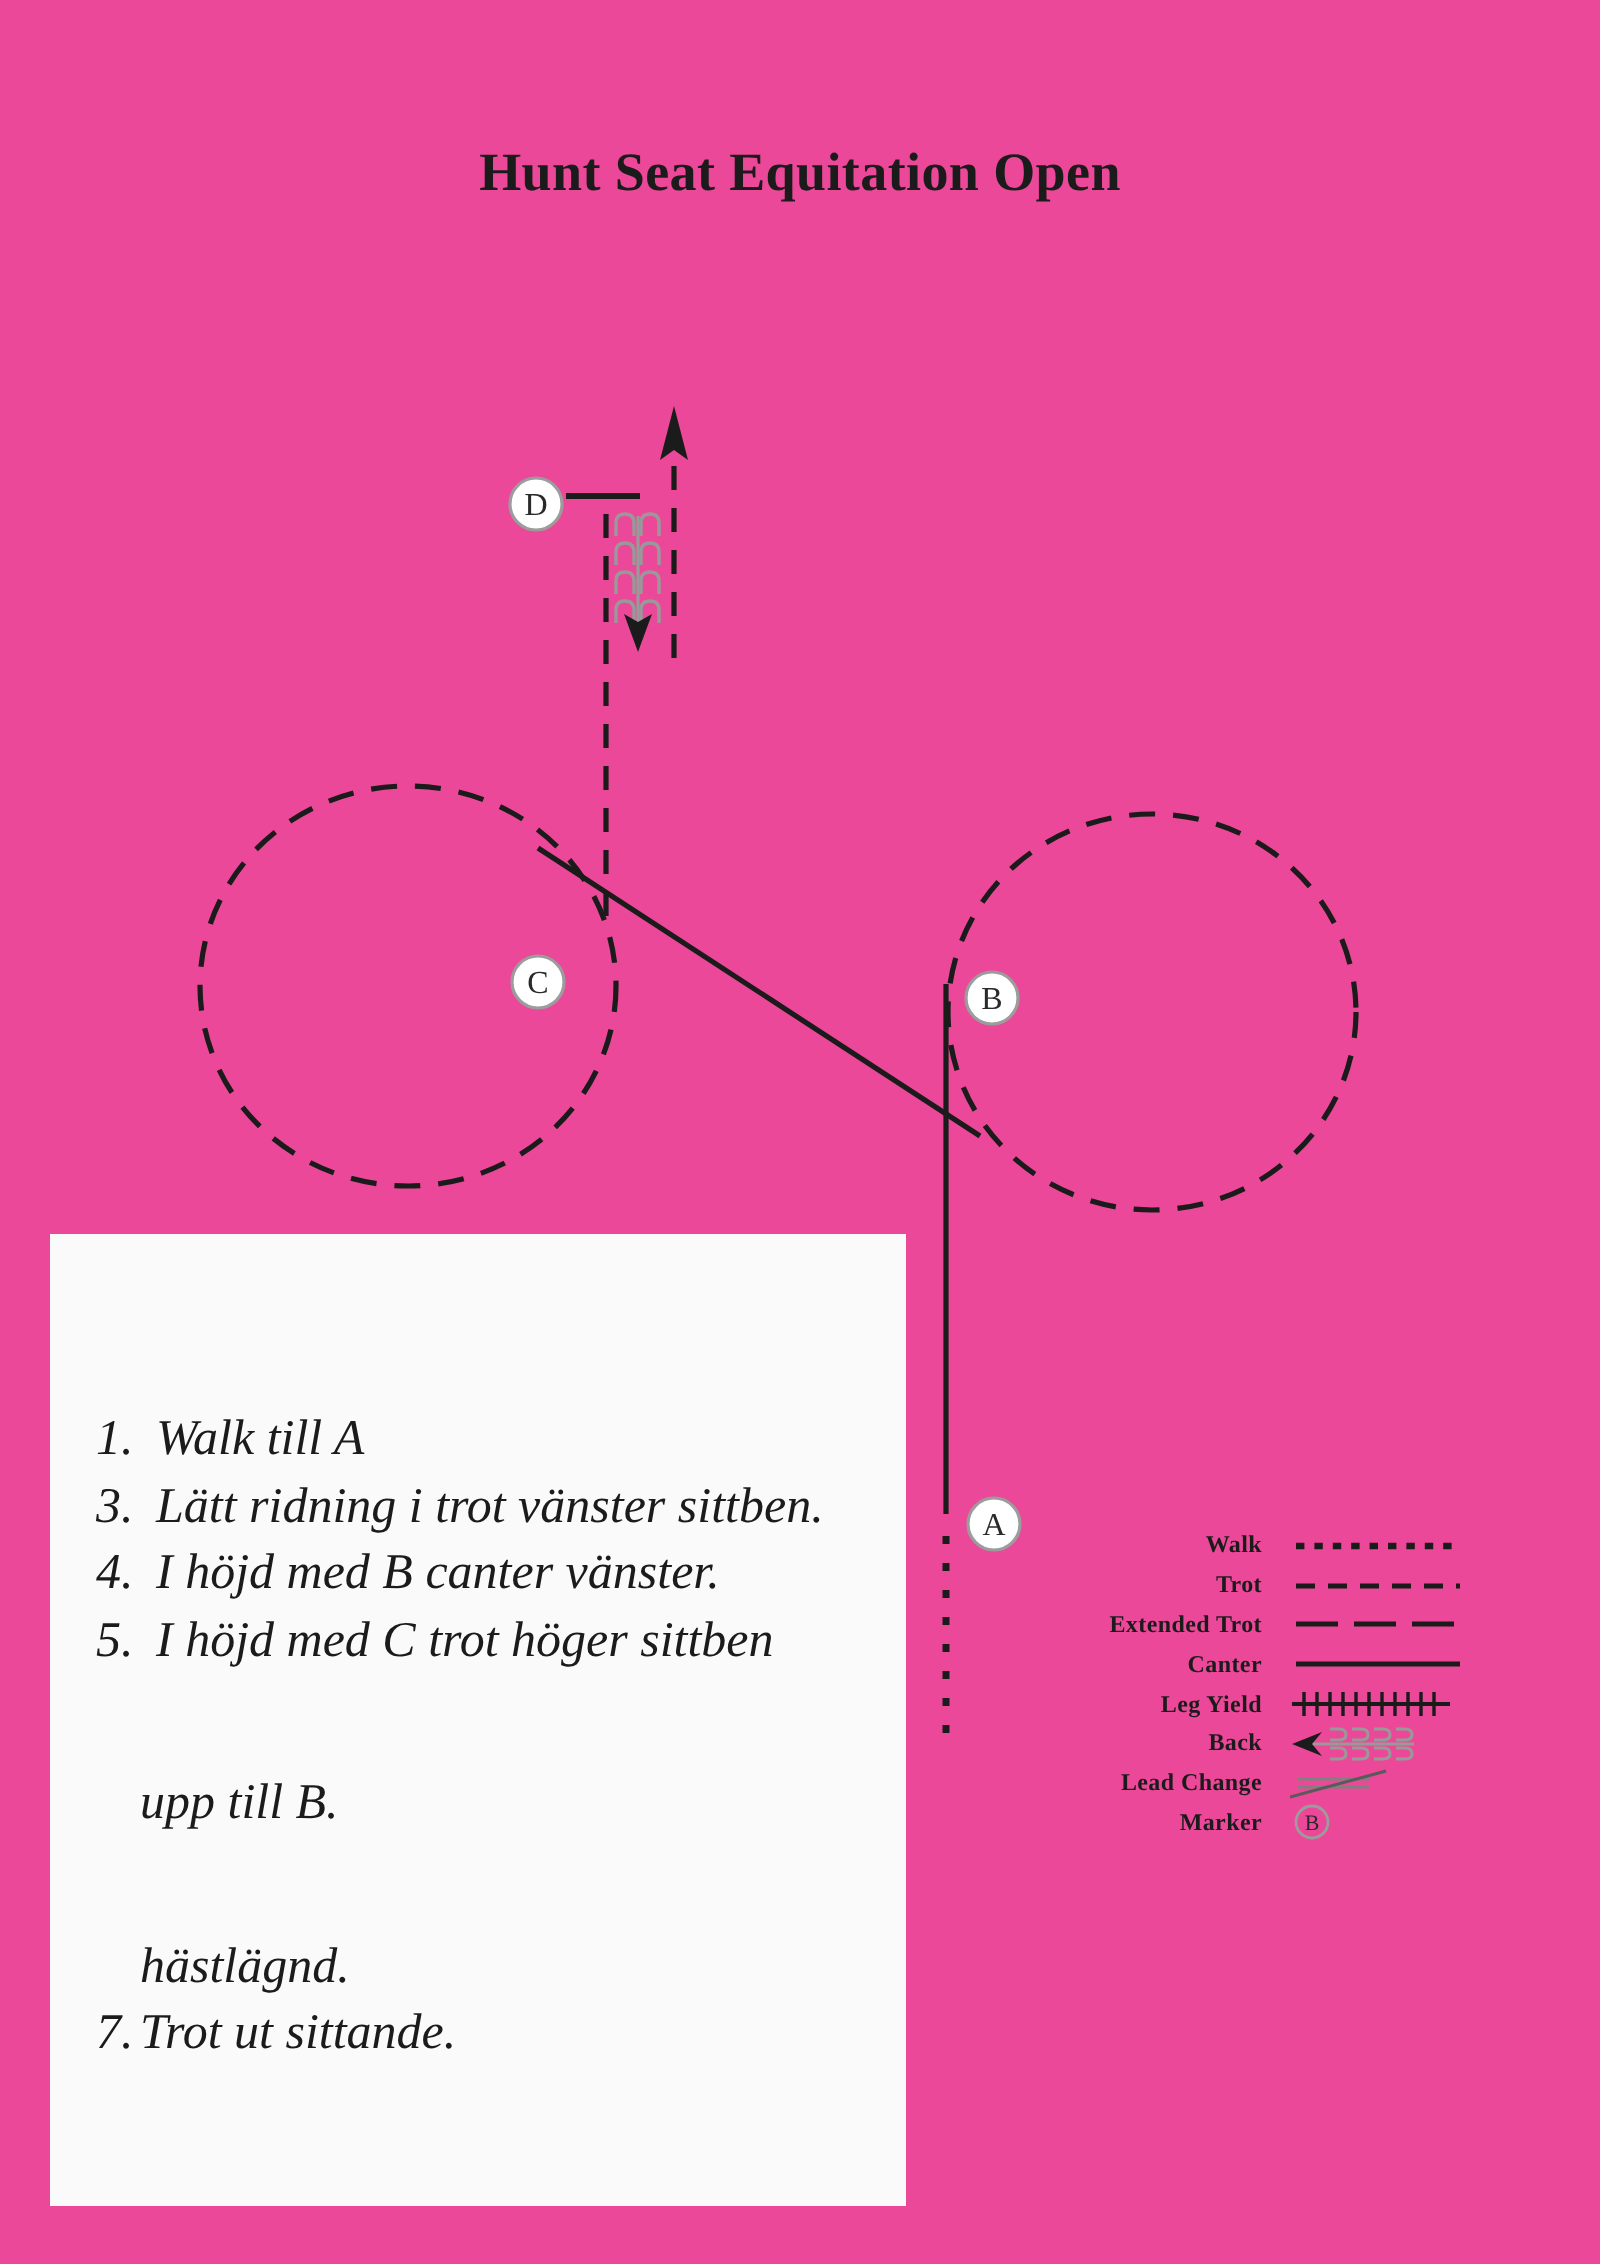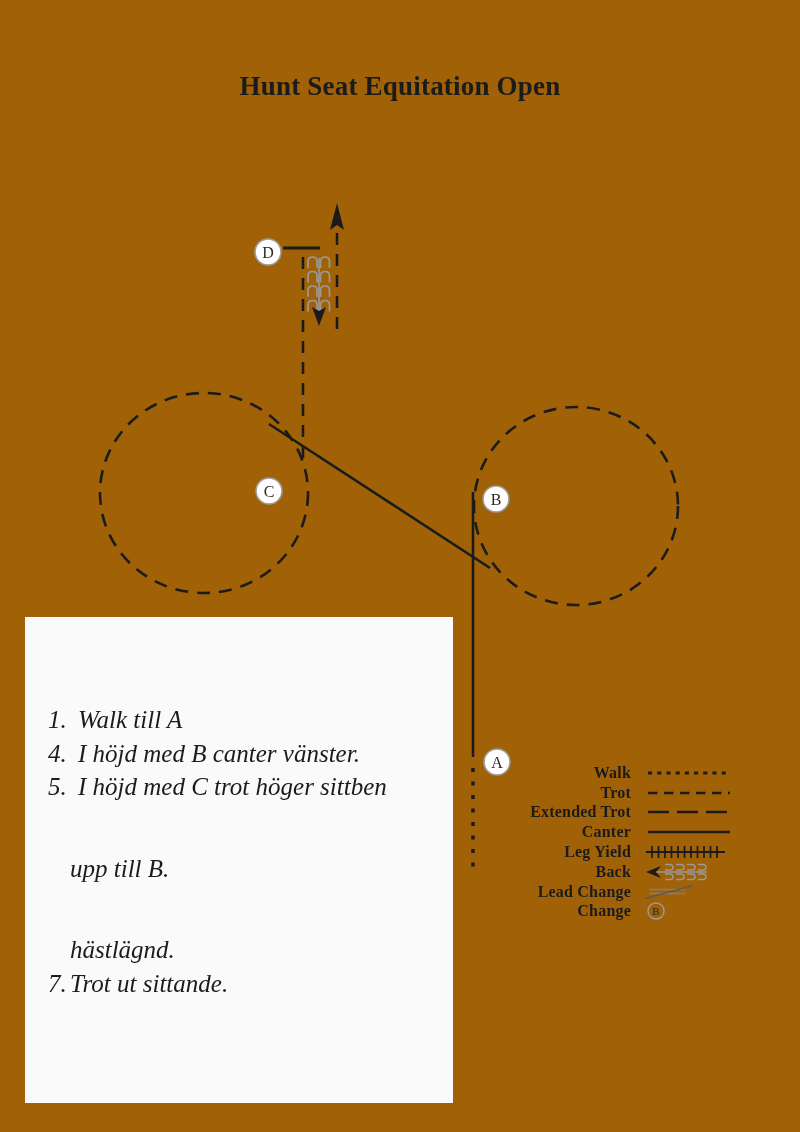--- a/index.html
+++ b/index.html
@@ -1,37 +1,37 @@
 <!DOCTYPE html>
 <html><head>
 <meta charset="utf-8">
 <style>
   html,body{margin:0;padding:0;background:#ffffff;}
   .page{
-    position:relative;width:800px;height:1132px;background:#a16207;
+    position:relative;width:800px;height:1132px;background:#ec4899;
     font-family:"Liberation Serif","DejaVu Serif",serif;color:#1b1b1b;overflow:hidden;
   }
   .shade{position:absolute;left:25px;top:617px;width:428px;height:486px;background:#fafafa;}
   .title{
     position:absolute;top:71px;left:0;width:100%;text-align:center;
     font-size:27px;font-weight:bold;letter-spacing:.2px;margin:0;
   }
   svg.diagram{position:absolute;left:0;top:0;}
   .instructions{
     position:absolute;left:46px;top:703px;width:430px;
     font-size:25px;line-height:33.5px;
   }
   .iline{white-space:nowrap;padding-left:2px;font-style:italic;}
   .iline .num{display:inline-block;width:30px;}
   .iline.tight .num{width:22px;}
   .iline.cont{padding-left:24px;margin-top:48px;}
   .legend{position:absolute;left:505px;top:763px;width:250px;}
   .lrow{display:flex;align-items:center;height:19.8px;}
   .llabel{
-    width:126px;text-align:right;font-weight:bold;font-size:16px;
+    width:126px;text-align:right;font-weight:bold;font-size:12px;
     letter-spacing:.2px;white-space:nowrap;
   }
   .lsym{margin-left:14px;width:96px;height:18px;display:block;position:relative;}
   .lsym svg{display:block;}
 </style>
 </head>
 <body>
 
 <div class="page">
 
@@ -86,20 +86,21 @@
       <text x="496" y="504.5" text-anchor="middle" font-size="16" fill="#2a2a2a" font-family="Liberation Serif, DejaVu Serif, serif">B</text>
     </g>
     <g>
       <circle cx="497" cy="762" r="13" fill="#ffffff" stroke="#9c9c9c" stroke-width="1.6"></circle>
       <text x="497" y="767.5" text-anchor="middle" font-size="16" fill="#2a2a2a" font-family="Liberation Serif, DejaVu Serif, serif">A</text>
     </g>
   </svg>
 
   <div class="instructions">
     <div class="iline"><span class="num">1.</span><span>Walk till A</span></div>
+    <div class="iline"><span class="num">3.</span><span>Lätt ridning i trot vänster sittben.</span></div>
     <div class="iline"><span class="num">4.</span><span>I höjd med B canter vänster.</span></div>
     <div class="iline"><span class="num">5.</span><span>I höjd med C trot höger sittben</span></div>
     <div class="iline cont"><span>upp till B.</span></div>
     <div class="iline cont"><span>hästlägnd.</span></div>
     <div class="iline tight"><span class="num">7.</span><span>Trot ut sittande.</span></div>
   </div>
 
   <div class="legend">
 
     <div class="lrow">
@@ -185,21 +186,21 @@
       <span class="lsym">
         <svg width="96" height="18" viewBox="0 0 96 18">
           <line x1="4" y1="6.5" x2="40" y2="6.5" stroke="#808080" stroke-width="1.5"></line>
           <line x1="4" y1="10.5" x2="40" y2="10.5" stroke="#808080" stroke-width="1.5"></line>
           <line x1="0" y1="15.5" x2="48" y2="2.5" stroke="#5a5a5a" stroke-width="1.5"></line>
         </svg>
       </span>
     </div>
 
     <div class="lrow">
-      <span class="llabel">Change</span>
+      <span class="llabel">Marker</span>
       <span class="lsym">
         <svg width="96" height="18" viewBox="0 0 96 18">
           <circle cx="11" cy="9" r="8" fill="none" stroke="#9c9c9c" stroke-width="1.4"></circle>
           <text x="11" y="13" text-anchor="middle" font-size="11" fill="#2a2a2a" font-family="Liberation Serif, DejaVu Serif, serif">B</text>
         </svg>
       </span>
     </div>
 
 
 

